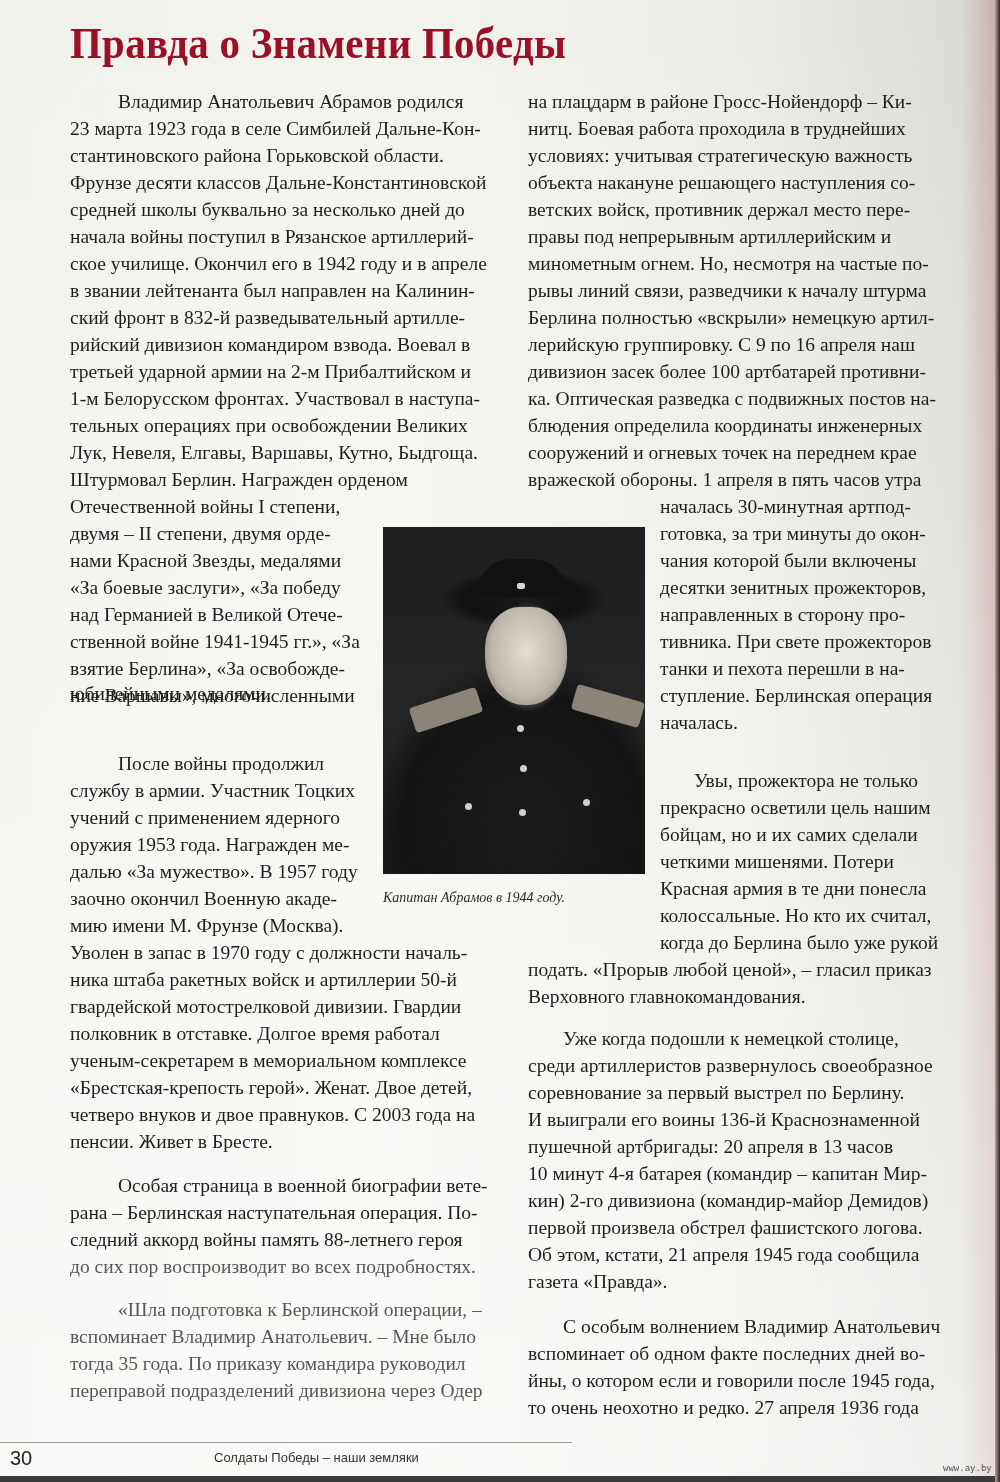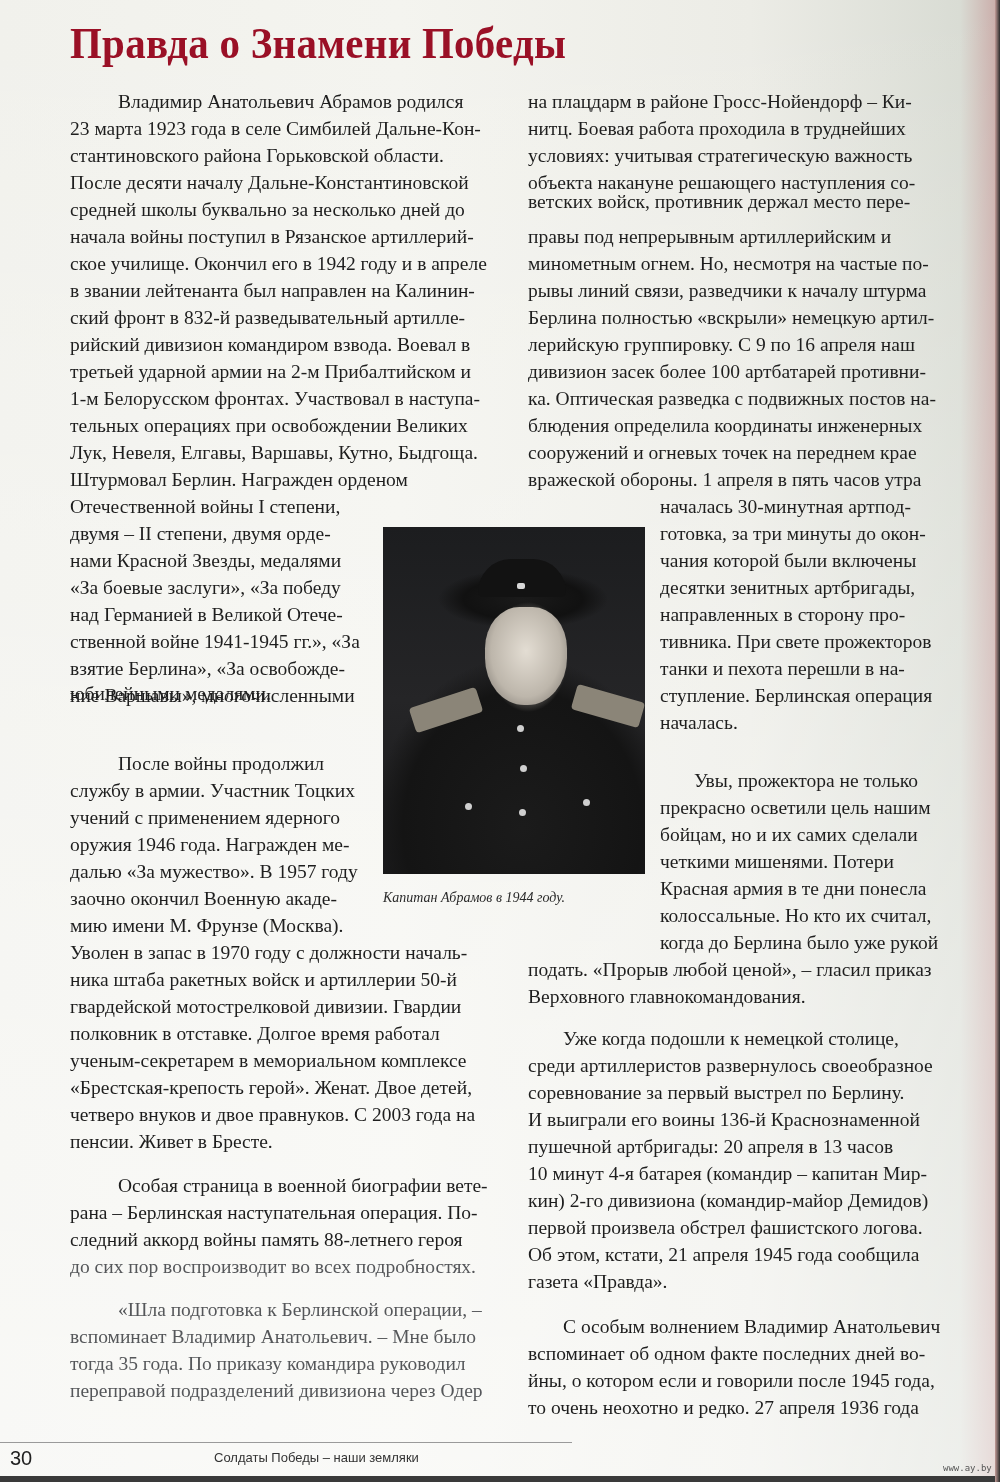--- a/index.html
+++ b/index.html
@@ -75,21 +75,21 @@
 <body>
 
 <div class="page-shade"></div>
 
 <h1 class="title" style="margin: 0px; color: rgb(154, 16, 38);">Правда о Знамени Победы</h1>
 
 <div>
   <div class="line ind-l" style="top:88px">Владимир Анатольевич Абрамов родился</div>
   <div class="line lt" style="top:115px">23 марта 1923 года в селе Симбилей Дальне-Кон-</div>
   <div class="line lt" style="top:142px">стантиновского района Горьковской области.</div>
-  <div class="line lt" style="top:169px">После десяти началу Дальне-Константиновской</div>
+  <div class="line lt" style="top:169px">Фрунзе десяти классов Дальне-Константиновской</div>
   <div class="line lt" style="top:196px">средней школы буквально за несколько дней до</div>
   <div class="line lt" style="top:223px">начала войны поступил в Рязанское артиллерий-</div>
   <div class="line lt" style="top:250px">ское училище. Окончил его в 1942 году и в апреле</div>
   <div class="line lt" style="top:277px">в звании лейтенанта был направлен на Калинин-</div>
   <div class="line lt" style="top:304px">ский фронт в 832-й разведывательный артилле-</div>
   <div class="line lt" style="top:331px">рийский дивизион командиром взвода. Воевал в</div>
   <div class="line lt" style="top:358px">третьей ударной армии на 2-м Прибалтийском и</div>
   <div class="line lt" style="top:385px">1-м Белорусском фронтах. Участвовал в наступа-</div>
   <div class="line lt" style="top:412px">тельных операциях при освобождении Великих</div>
   <div class="line lt" style="top:439px">Лук, Невеля, Елгавы, Варшавы, Кутно, Быдгоща.</div>
@@ -100,21 +100,21 @@
   <div class="line lt" style="top:574px">«За боевые заслуги», «За победу</div>
   <div class="line lt" style="top:601px">над Германией в Великой Отече-</div>
   <div class="line lt" style="top:628px">ственной войне 1941-1945 гг.», «За</div>
   <div class="line lt" style="top:655px">взятие Берлина», «За освобожде-</div>
   <div class="line lt" style="top:682px">ние Варшавы», многочисленными</div>
   <div class="line lt" style="top:680px">юбилейными медалями.</div>
 
   <div class="line ind-l" style="top:750px">После войны продолжил</div>
   <div class="line lt" style="top:777px">службу в армии. Участник Тоцких</div>
   <div class="line lt" style="top:804px">учений с применением ядерного</div>
-  <div class="line lt" style="top:831px">оружия 1946 года. Награжден ме-</div>
+  <div class="line lt" style="top:831px">оружия 1953 года. Награжден ме-</div>
   <div class="line lt" style="top:858px">далью «За мужество». В 1957 году</div>
   <div class="line lt" style="top:885px">заочно окончил Военную акаде-</div>
   <div class="line lt" style="top:912px">мию имени М. Фрунзе (Москва).</div>
   <div class="line lt" style="top:939px">Уволен в запас в 1970 году с должности началь-</div>
   <div class="line lt" style="top:966px">ника штаба ракетных войск и артиллерии 50-й</div>
   <div class="line lt" style="top:993px">гвардейской мотострелковой дивизии. Гвардии</div>
   <div class="line lt" style="top:1020px">полковник в отставке. Долгое время работал</div>
   <div class="line lt" style="top:1047px">ученым-секретарем в мемориальном комплексе</div>
   <div class="line lt" style="top:1074px">«Брестская-крепость герой». Женат. Двое детей,</div>
   <div class="line lt" style="top:1101px">четверо внуков и двое правнуков. С 2003 года на</div>
@@ -129,36 +129,36 @@
   <div class="line lt faded" style="top:1323px">вспоминает Владимир Анатольевич. – Мне было</div>
   <div class="line lt faded" style="top:1350px">тогда 35 года. По приказу командира руководил</div>
   <div class="line lt faded" style="top:1377px">переправой подразделений дивизиона через Одер</div>
 </div>
 
 <div>
   <div class="line rt" style="top:88px">на плацдарм в районе Гросс-Нойендорф – Ки-</div>
   <div class="line rt" style="top:115px">нитц. Боевая работа проходила в труднейших</div>
   <div class="line rt" style="top:142px">условиях: учитывая стратегическую важность</div>
   <div class="line rt" style="top:169px">объекта накануне решающего наступления со-</div>
-  <div class="line rt" style="top:188px">ветских войск, противник держал место пере-</div>
+  <div class="line rt" style="top:196px">ветских войск, противник держал место пере-</div>
   <div class="line rt" style="top:223px">правы под непрерывным артиллерийским и</div>
   <div class="line rt" style="top:250px">минометным огнем. Но, несмотря на частые по-</div>
   <div class="line rt" style="top:277px">рывы линий связи, разведчики к началу штурма</div>
   <div class="line rt" style="top:304px">Берлина полностью «вскрыли» немецкую артил-</div>
   <div class="line rt" style="top:331px">лерийскую группировку. С 9 по 16 апреля наш</div>
   <div class="line rt" style="top:358px">дивизион засек более 100 артбатарей противни-</div>
   <div class="line rt" style="top:385px">ка. Оптическая разведка с подвижных постов на-</div>
   <div class="line rt" style="top:412px">блюдения определила координаты инженерных</div>
   <div class="line rt" style="top:439px">сооружений и огневых точек на переднем крае</div>
   <div class="line rt" style="top:466px">вражеской обороны. 1 апреля в пять часов утра</div>
 
   <div class="line wrap-r" style="top:493px">началась 30-минутная артпод-</div>
   <div class="line wrap-r" style="top:520px">готовка, за три минуты до окон-</div>
   <div class="line wrap-r" style="top:547px">чания которой были включены</div>
-  <div class="line wrap-r" style="top:574px">десятки зенитных артбригады,</div>
+  <div class="line wrap-r" style="top:574px">десятки зенитных прожекторов,</div>
   <div class="line wrap-r" style="top:601px">направленных в сторону про-</div>
   <div class="line wrap-r" style="top:628px">тивника. При свете прожекторов</div>
   <div class="line wrap-r" style="top:655px">танки и пехота перешли в на-</div>
   <div class="line wrap-r" style="top:682px">ступление. Берлинская операция</div>
   <div class="line wrap-r" style="top:709px">началась.</div>
 
   <div class="line" style="left:694px; top:767px">Увы, прожектора не только</div>
   <div class="line wrap-r" style="top:794px">прекрасно осветили цель нашим</div>
   <div class="line wrap-r" style="top:821px">бойцам, но и их самих сделали</div>
   <div class="line wrap-r" style="top:848px">четкими мишенями. Потери</div>

